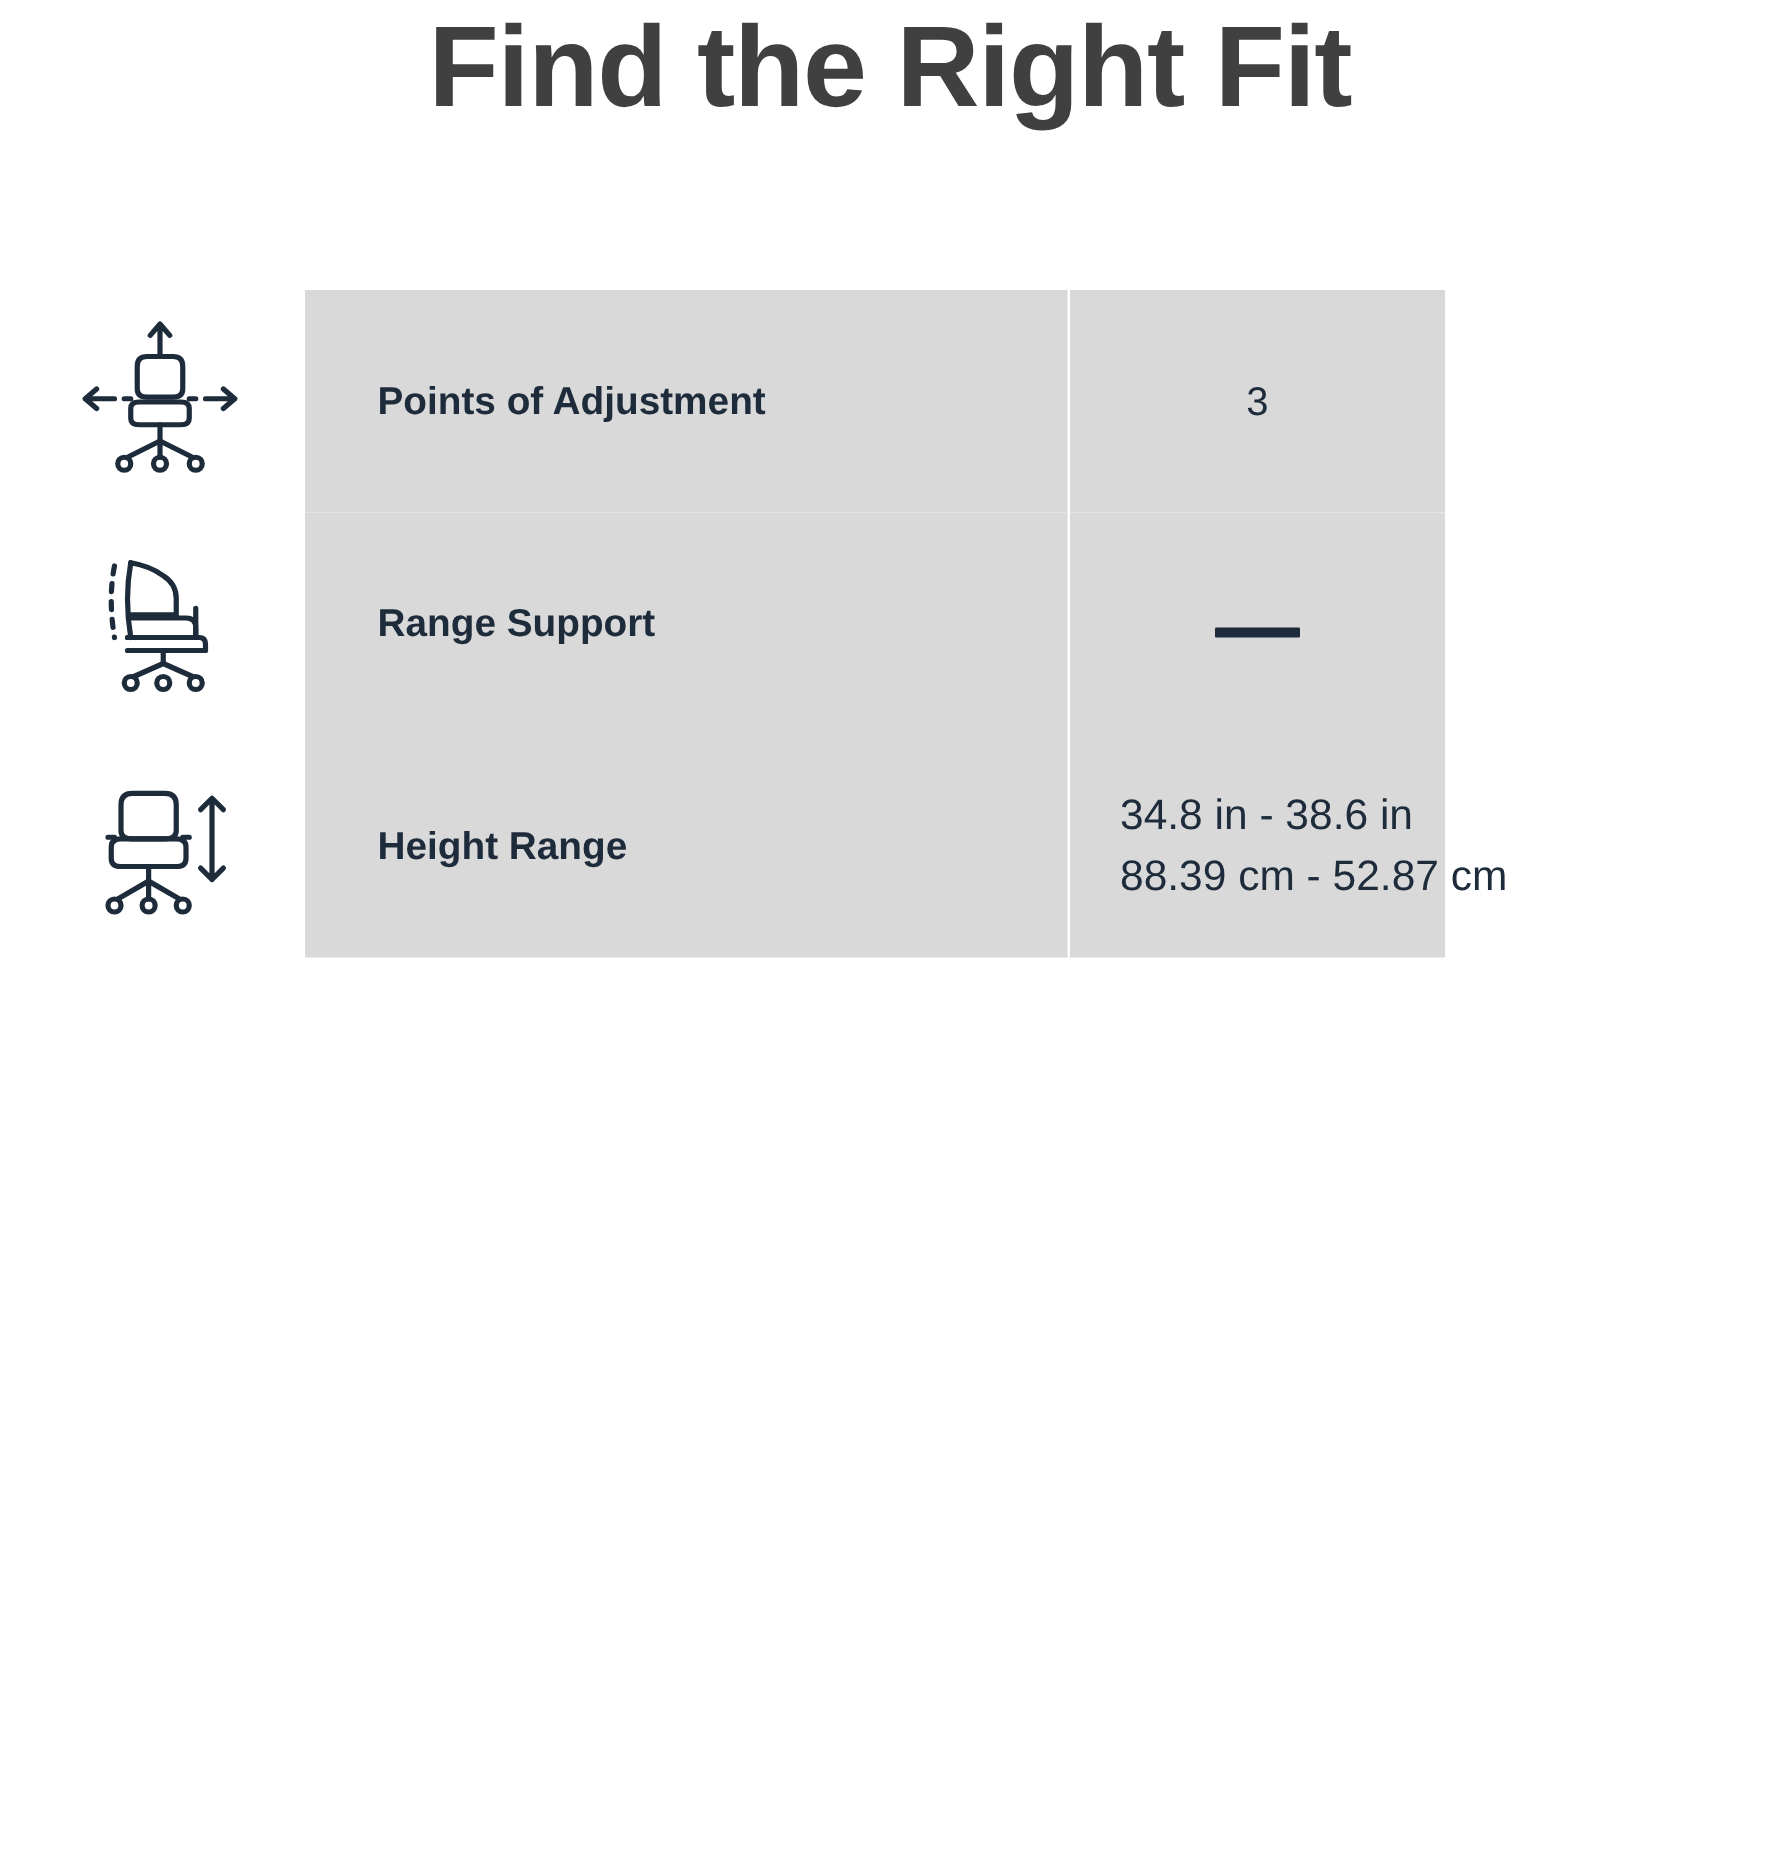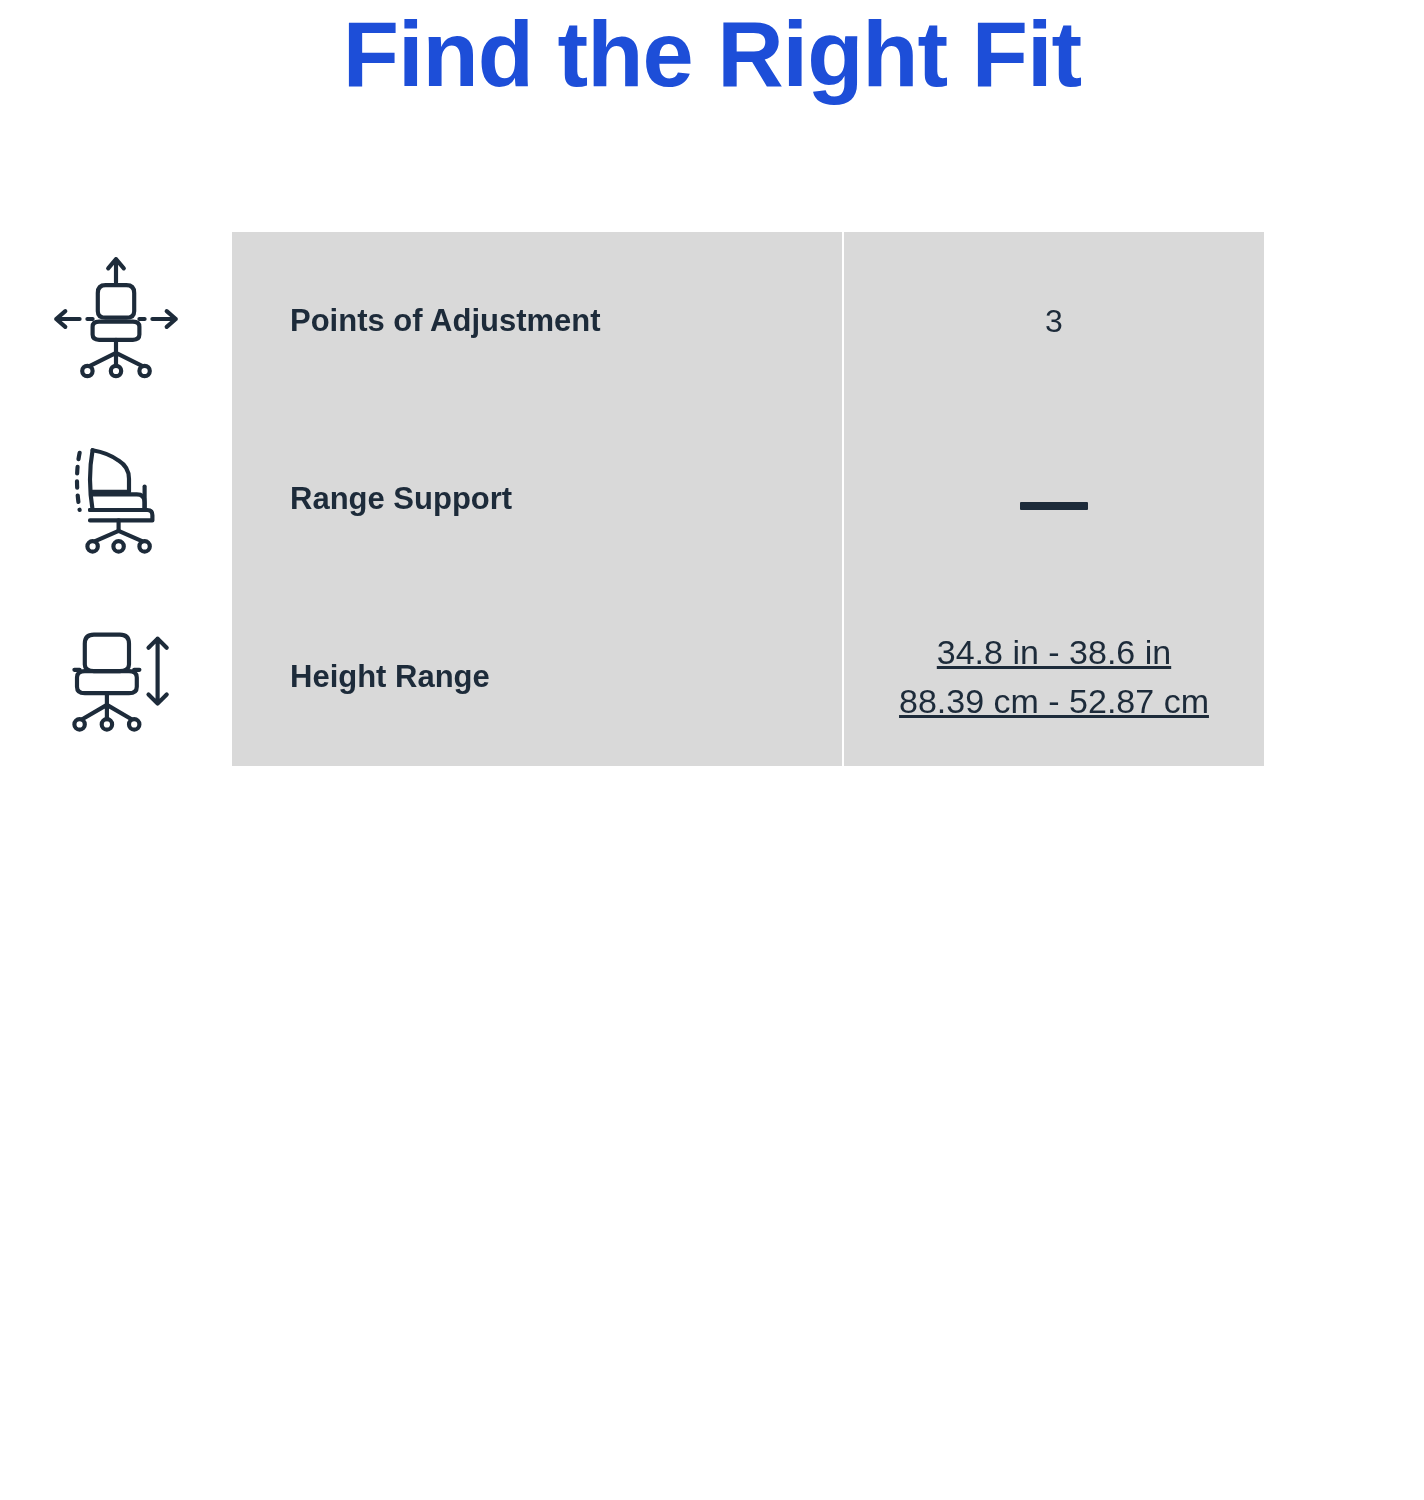--- a/index.html
+++ b/index.html
@@ -17,31 +17,31 @@
   .page {
     position: relative;
     width: 1424px;
     height: 1500px;
     box-sizing: border-box;
   }
   .title {
     text-align: center;
     font-size: 92px;
     font-weight: bold;
-    color: #1d4ed8;
+    color: #404040;
     letter-spacing: -1px;
     line-height: 1;
     padding-top: 8px;
     margin: 0;
   }
   .spec-table {
     position: absolute;
-    left: 0;
+    left: 12px;
     top: 232px;
-    width: 1264px;
+    width: 1144px;
     border-collapse: collapse;
     table-layout: fixed;
   }
   .spec-table tr {
     height: 178px;
   }
   .spec-table tr.shaded .cell-label,
   .spec-table tr.shaded .cell-value {
     background: #d9d9d9;
   }
@@ -65,21 +65,20 @@
   .cell-value {
     padding: 0 40px;
     font-size: 32px;
     color: #1d2b3a;
     text-align: center;
     vertical-align: middle;
     line-height: 1.45;
   }
   .cell-value.big {
     font-size: 34px;
-    text-decoration: underline;
   }
   .dash {
     display: inline-block;
     width: 68px;
     height: 8px;
     background: #1d2b3a;
     border-radius: 1px;
   }
   .check {
     font-size: 62px;

